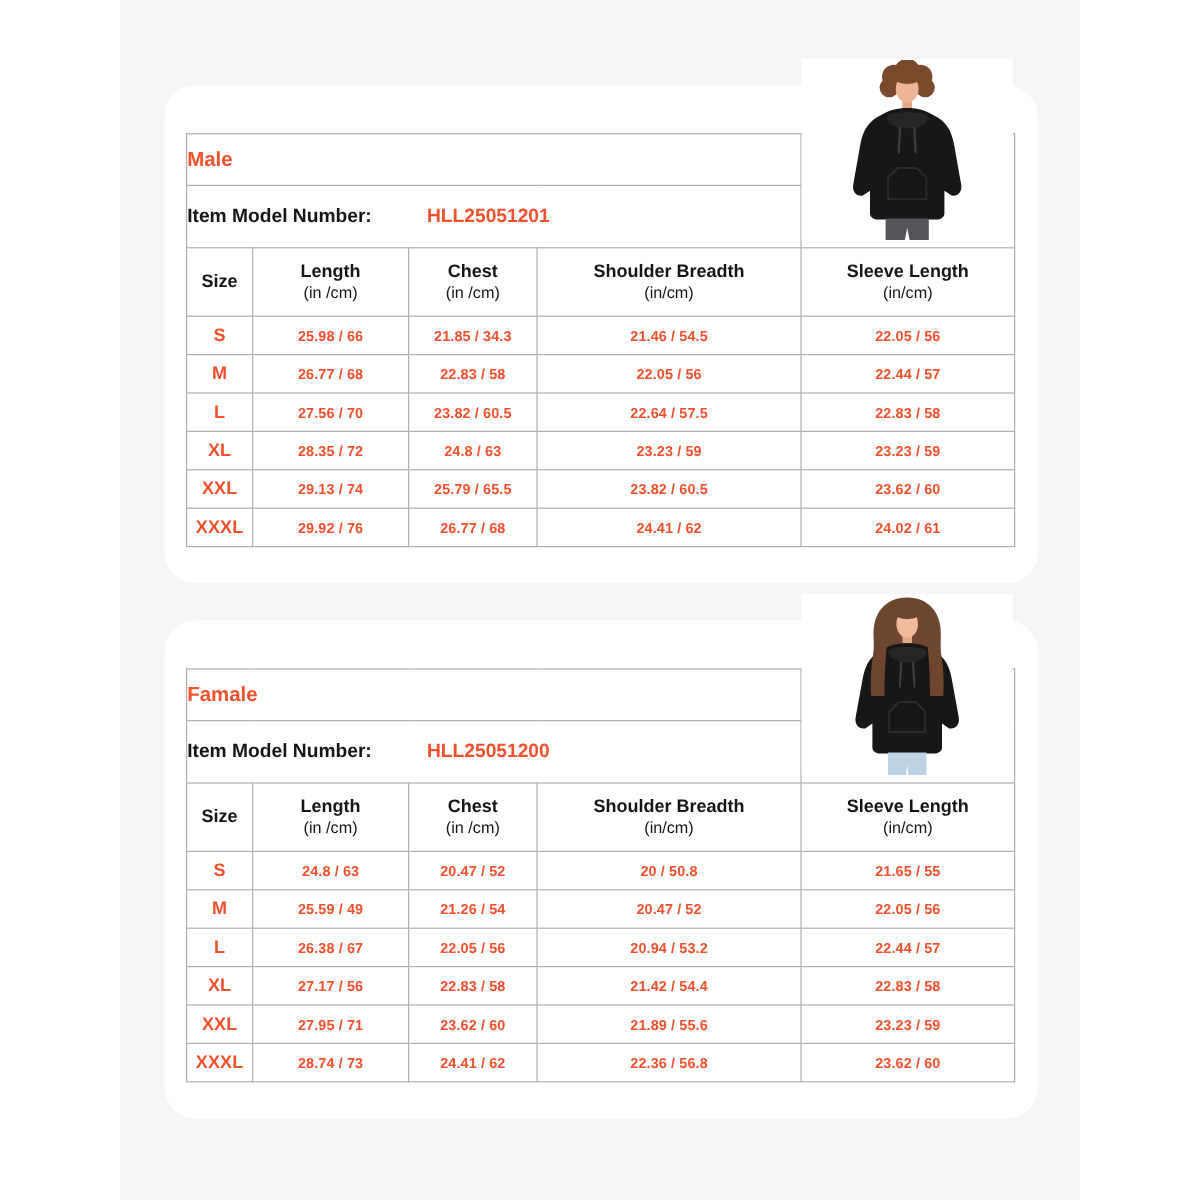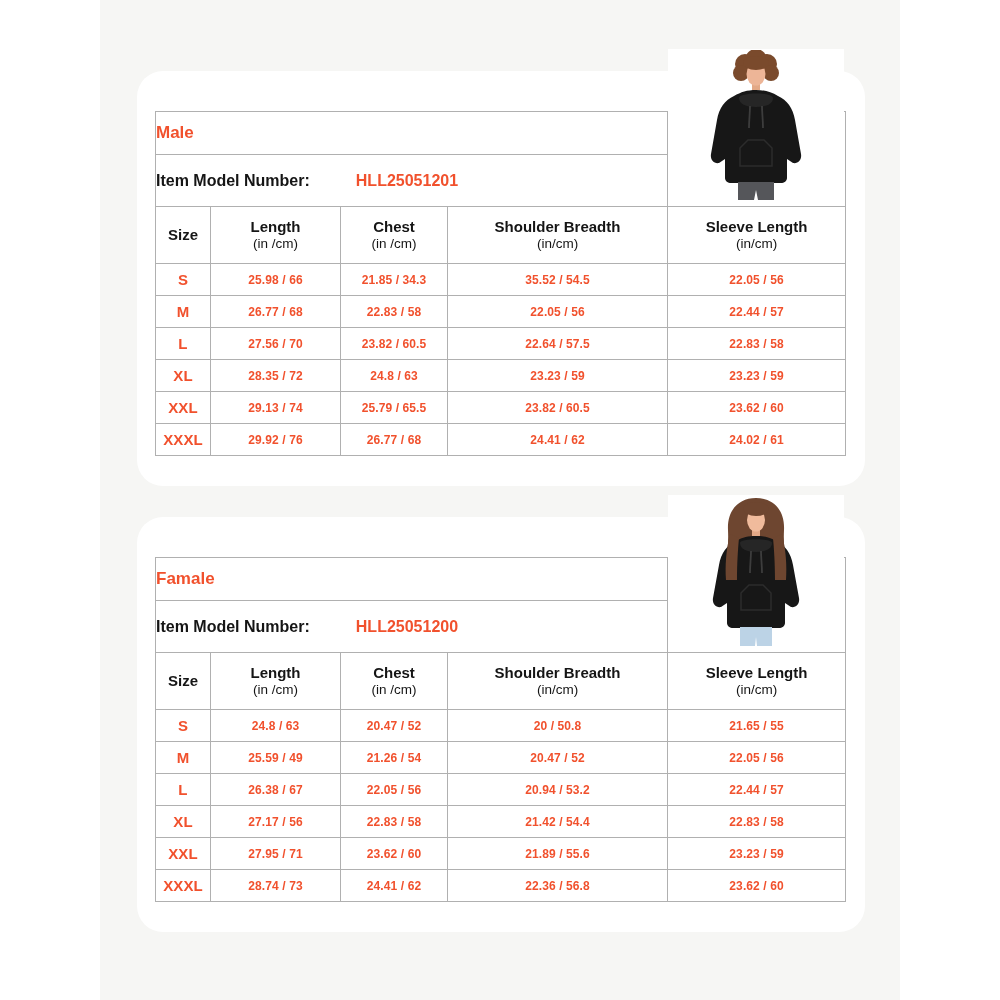--- a/index.html
+++ b/index.html
@@ -165,21 +165,21 @@
           <th><span>Shoulder Breadth</span><span class="unit">(in/cm)</span></th>
           <th><span>Sleeve Length</span><span class="unit">(in/cm)</span></th>
         </tr>
       </tbody>
       <tbody>
 
           <tr class="data-row">
             <td class="size-col">S</td>
             <td>25.98 / 66</td>
             <td>21.85 / 34.3</td>
-            <td>35.52 / 54.5</td>
+            <td>21.46 / 54.5</td>
             <td>22.05 / 56</td>
           </tr>
 
           <tr class="data-row">
             <td class="size-col">M</td>
             <td>26.77 / 68</td>
             <td>22.83 / 58</td>
             <td>22.05 / 56</td>
             <td>22.44 / 57</td>
           </tr>

